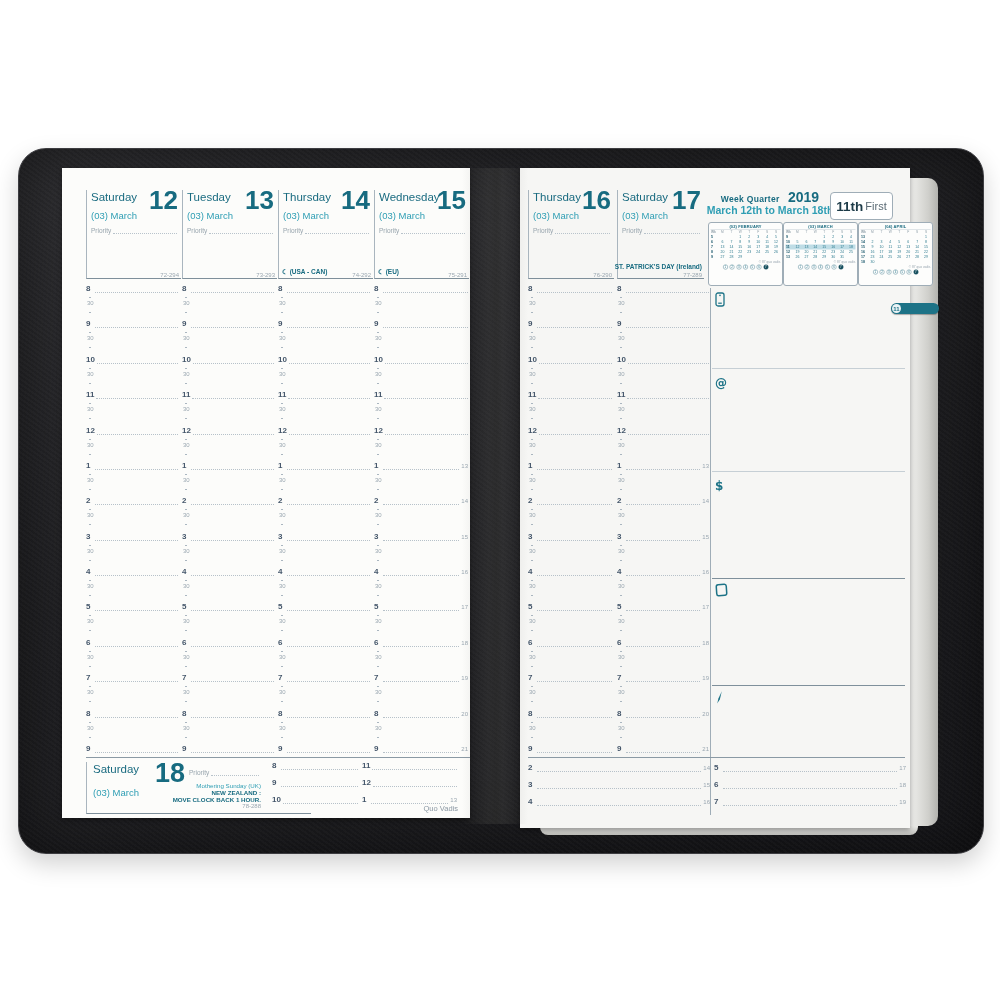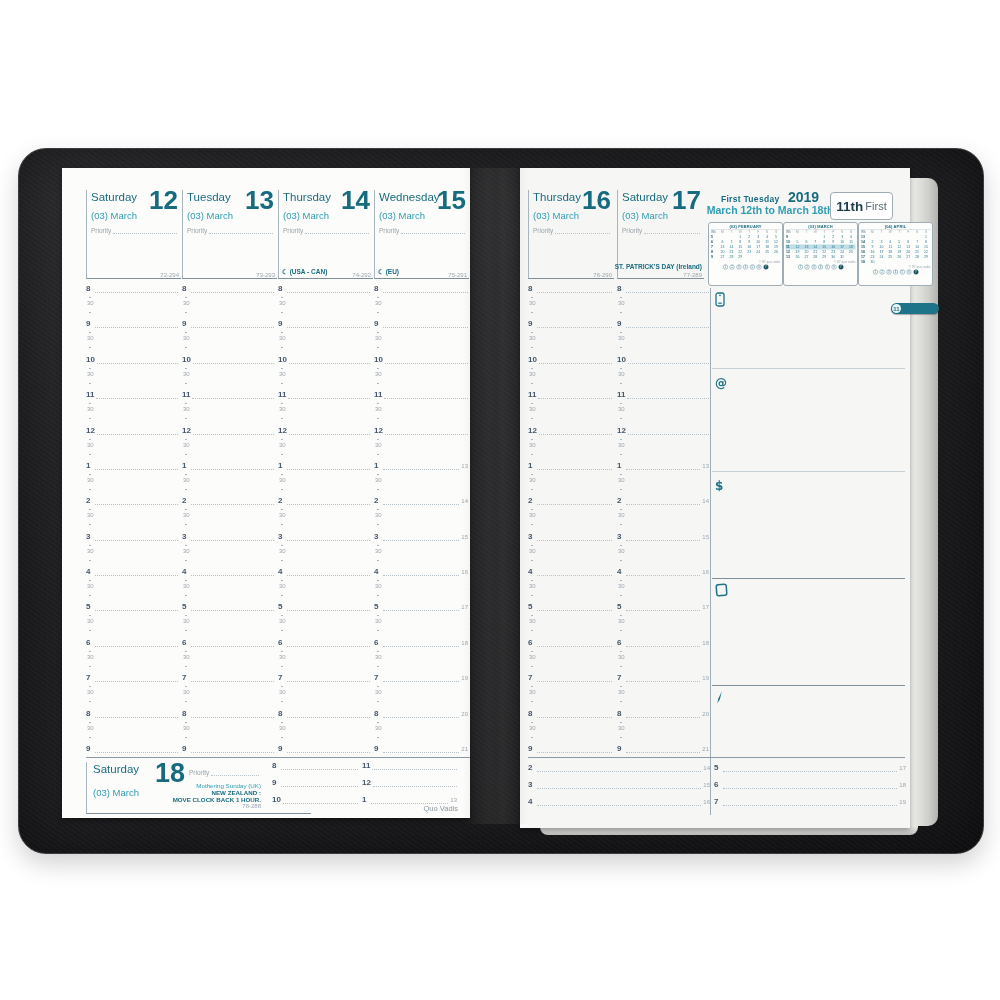--- a/index.html
+++ b/index.html
@@ -706,21 +706,21 @@
         <div class="srow">
           <span class="hnum">1</span>
           <span class="lead"></span>
           <span class="h24">13</span>
         </div>
       </div>
     </div>
 
   <div class="page" id="pageR">
     <div class="fq">
-      <span class="fq1">First Tuesday</span>
+      <span class="fq1">Week Quarter</span>
       <span class="fq2">2019</span>
     </div>
     <div class="range">March 12th to March 18th</div>
     <div class="weekbox">
       <span class="wb1">11th</span>
       <span class="wb2">First</span>
     </div>
     <div id="minicals">
         <div class="mcal" style="left: 188px;">
           <div class="mcin">

